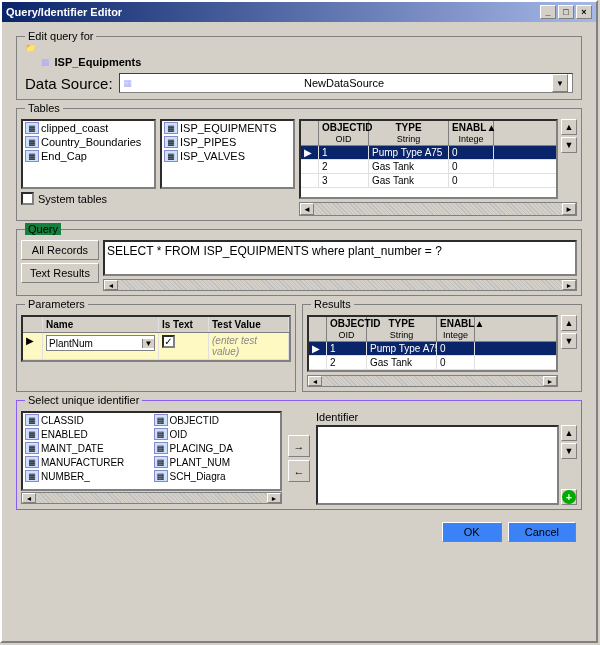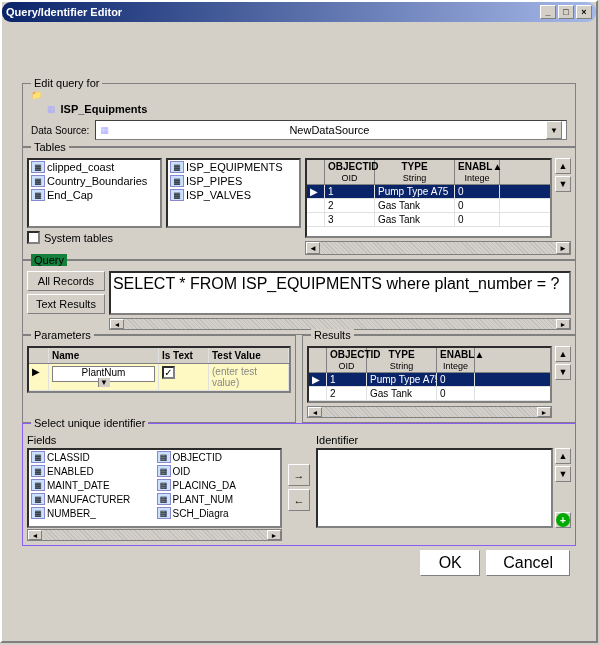--- a/index.html
+++ b/index.html
@@ -22,47 +22,45 @@
     }
     .titlebar {
       background: linear-gradient(to right, #0a246a, #a6b8e8);
       color: white;
       padding: 3px 4px;
       display: flex;
       justify-content: space-between;
       align-items: center;
       font-size: 11px;
       font-weight: bold;
-      border-radius: 9px;
     }
     .titlebar-buttons {
       display: flex;
       gap: 2px;
     }
     .titlebar-btn {
       width: 16px;
       height: 14px;
       background: #d4d0c8;
       border: 1px solid #ffffff;
       border-right-color: #808080;
       border-bottom-color: #808080;
       font-size: 9px;
       display: flex;
       align-items: center;
       justify-content: center;
       cursor: pointer;
       color: #000;
     }
     .window-content {
-      padding: 20px;
+      padding: 14px;
       height: calc(100% - 22px);
       display: flex;
       flex-direction: column;
-      gap: 0;
-      justify-content: center;
+      gap: 8px;
     }
     .group-label {
       position: absolute;
       top: -7px;
       left: 8px;
       background: #d4d0c8;
       padding: 0 3px;
       font-size: 11px;
     }
     
@@ -79,21 +77,21 @@
       align-items: center;
       gap: 3px;
     }
     .data-source-row {
       display: flex;
       align-items: center;
       gap: 6px;
       margin-top: 2px;
     }
     .data-source-label {
-      font-size: 10px;
+      font-size: 15px;
     }
     .data-source-combo {
       flex: 1;
       height: 20px;
       background: white;
       border: 1px solid #808080;
       border-top-color: #404040;
       border-left-color: #404040;
       display: flex;
       align-items: center;
@@ -244,21 +242,21 @@
       cursor: pointer;
       min-width: 75px;
       text-align: center;
     }
     .query-textarea {
       flex: 1;
       height: 60px;
       background: white;
       border: 2px inset #808080;
       padding: 2px;
-      font-size: 16px;
+      font-size: 12px;
       font-family: inherit;
       resize: none;
       overflow-y: auto;
     }
     
     .params-results-section {
       display: flex;
       gap: 6px;
     }
     .params-section {
@@ -310,21 +308,20 @@
       font-size: 10px;
       border-right: 1px solid #e0e0e0;
     }
     .param-name-combo {
       display: flex;
       align-items: center;
       background: white;
       border: 1px solid #808080;
       height: 16px;
       font-size: 10px;
-      flex-direction: column;
     }
     .results-inner-grid {
       width: 100%;
       background: white;
       border: 2px inset #808080;
       overflow: hidden;
     }
     
     .identifier-section {
       border: 1px solid #8b5cf6;
@@ -409,26 +406,26 @@
       gap: 2px;
     }
     
     .bottom-buttons {
       display: flex;
       justify-content: flex-end;
       gap: 6px;
       padding: 4px 6px 2px 0;
     }
     .bottom-btn {
-      background: #ffffff;
+      background: #3b82f6;
       border: 1px solid #ffffff;
       border-right-color: #808080;
       border-bottom-color: #808080;
       padding: 3px 16px;
-      font-size: 16px;
+      font-size: 11px;
       cursor: pointer;
       min-width: 60px;
       text-align: center;
     }
     .scrollbar-h {
       height: 14px;
       background: #d4d0c8;
       border: 1px solid #808080;
       display: flex;
       flex-direction: row;
@@ -607,21 +604,21 @@
             <div class="param-cell">▶</div>
             <div class="param-cell">
               <div class="param-name-combo">
                 <span style="flex:1; padding:0 2px;">PlantNum</span>
                 <div style="width:12px; background:#d4d0c8; border-left:1px solid #808080; font-size:8px; text-align:center;">▼</div>
               </div>
             </div>
             <div class="param-cell">
               <div class="checkbox" style="background:white;">✓</div>
             </div>
-            <div class="param-cell" style="color:#888;">(enter test value)</div>
+            <div class="param-cell" style="font-style:italic; color:#888;">(enter test value)</div>
           </div>
         </div>
       </div>
 
       <div class="results-section">
         <span class="results-label">Results</span>
         <div style="flex:1; display:flex; flex-direction:column; gap:2px;">
           <div class="results-inner-grid">
             <div class="grid-header" style="grid-template-columns: 18px 40px 70px 38px;">
               <div class="grid-header-cell"></div>
@@ -651,21 +648,20 @@
         <div class="scroll-buttons">
           <div class="scroll-btn">▲</div>
           <div class="scroll-btn">▼</div>
         </div>
       </div>
     </div>
 
     <div class="identifier-section">
       <span class="identifier-label">Select unique identifier</span>
       <div class="fields-section">
-        <div class="fields-label">Fields</div>
         <div style="display:flex; gap:2px;">
           <div style="flex:1;">
             <div class="fields-list">
               <div class="fields-row">
                 <div class="field-item">
                   <div class="field-icon">▦</div>
                   <span>CLASSID</span>
                 </div>
                 <div class="field-item">
                   <div class="field-icon">▦</div>

